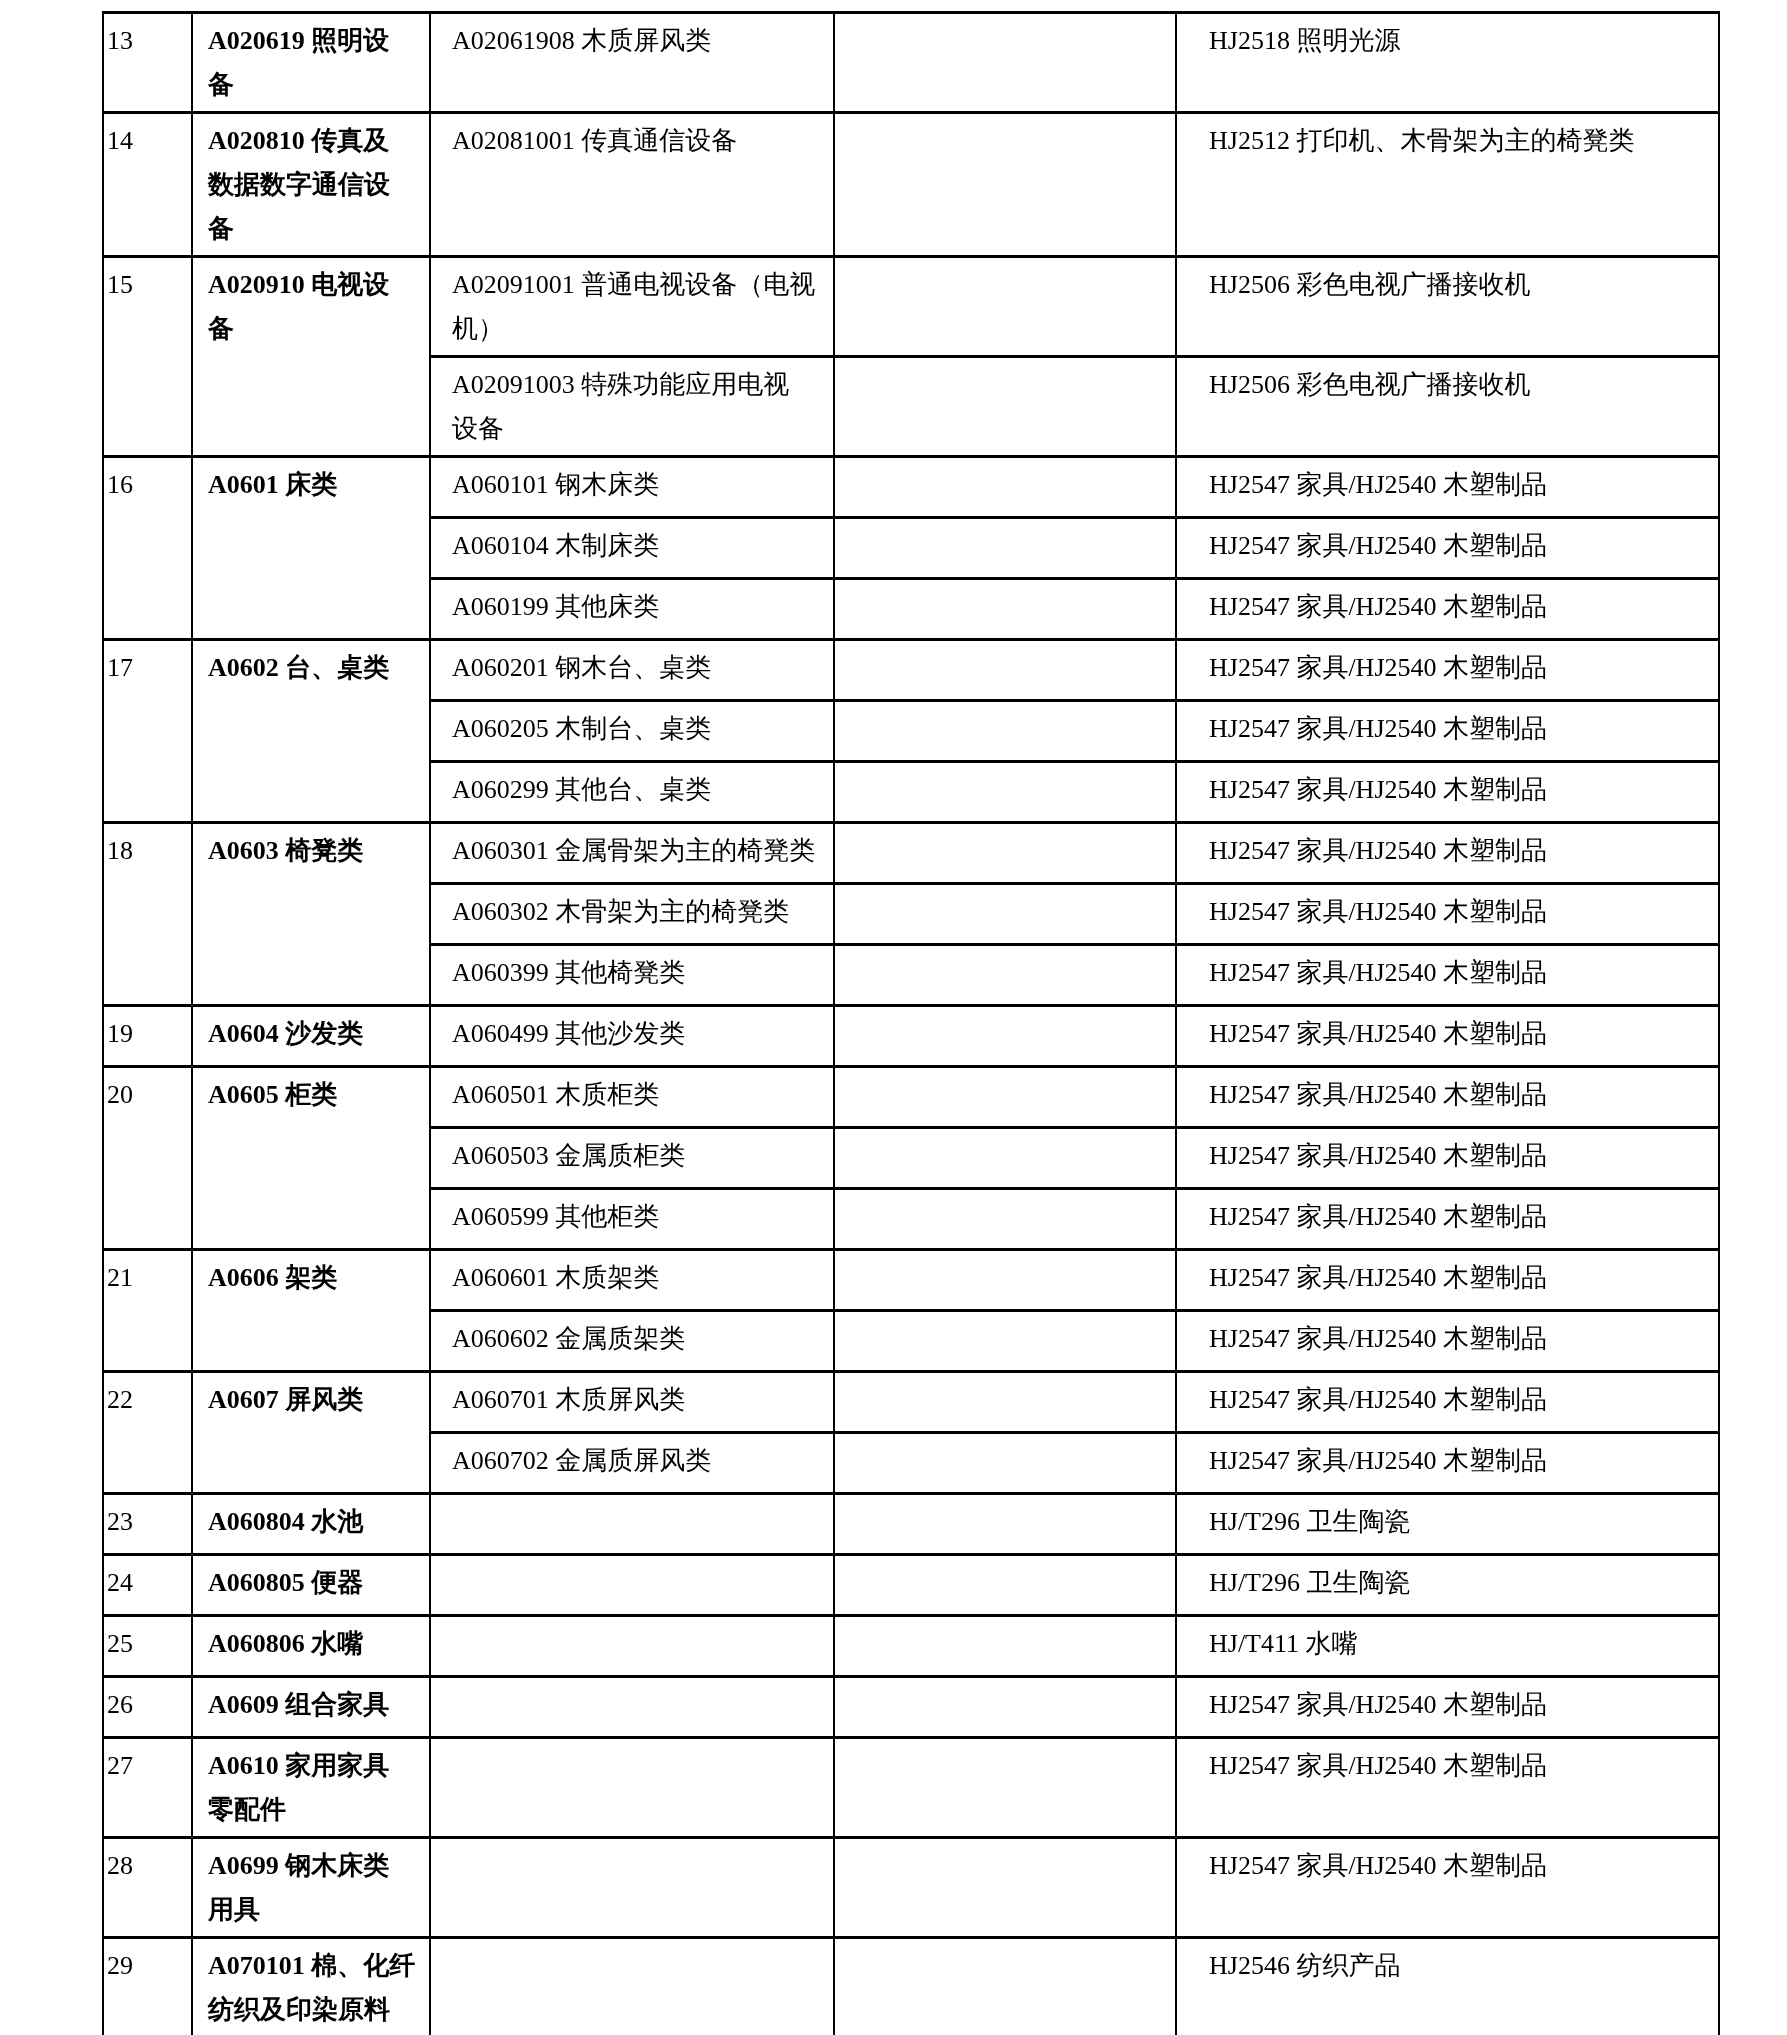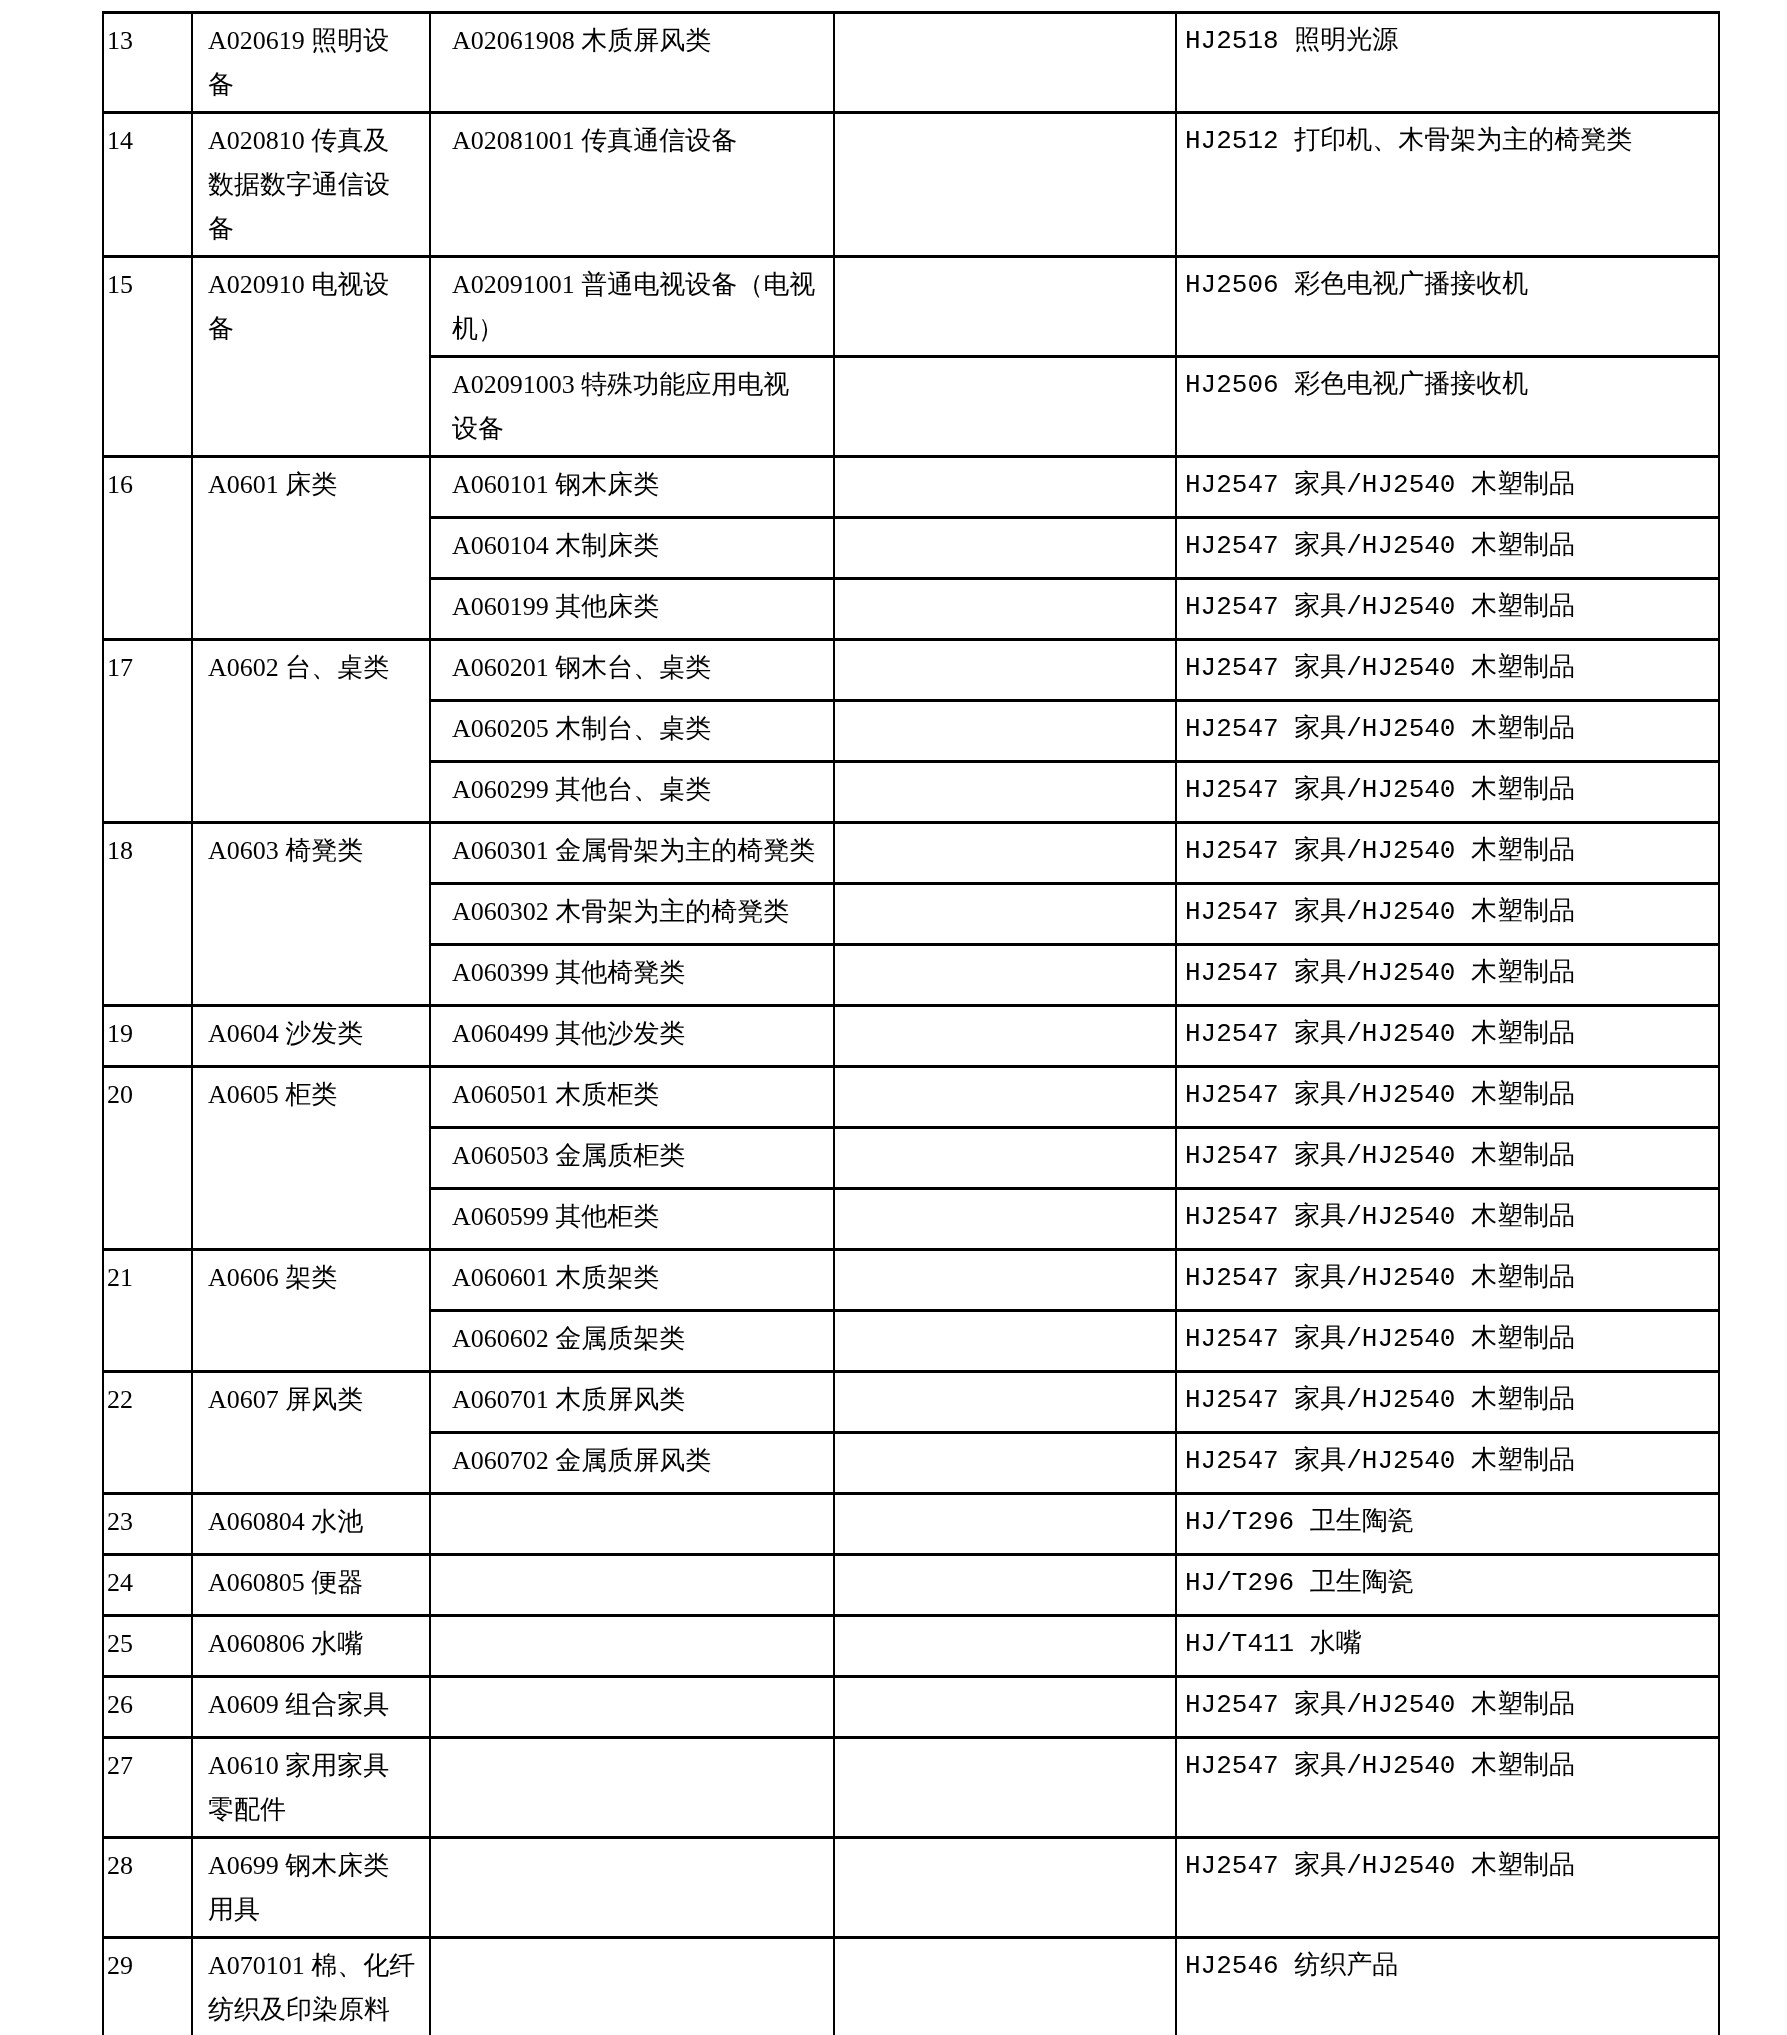--- a/index.html
+++ b/index.html
@@ -37,27 +37,27 @@
     white-space: pre-line;
     overflow: hidden;
     word-break: keep-all;
   }
   table.doc-table td.no {
     padding: 4.5px 3px;
   }
   table.doc-table td.cat {
     padding-left: 15px;
     padding-right: 6px;
+    font-weight: bold;
   }
   table.doc-table td.sub {
     padding-left: 21px;
   }
   table.doc-table td.std {
-    padding-left: 8px;
-    font-family: Liberation Mono, monospace;
+    padding-left: 32px;
   }
   tr.h1 { height: 61px; }
   tr.h2 { height: 98px; }
   tr.h3 { height: 141px; }
 </style>
 </head>
 <body>
 
 <div class="page">
   <table class="doc-table">

